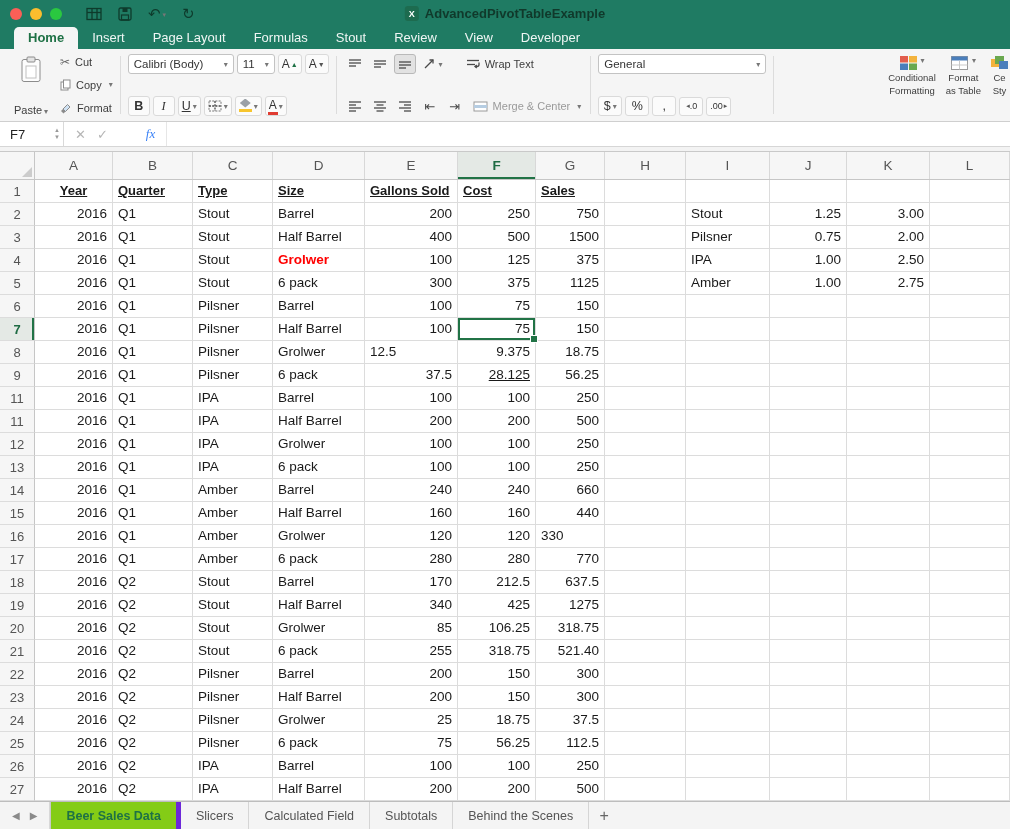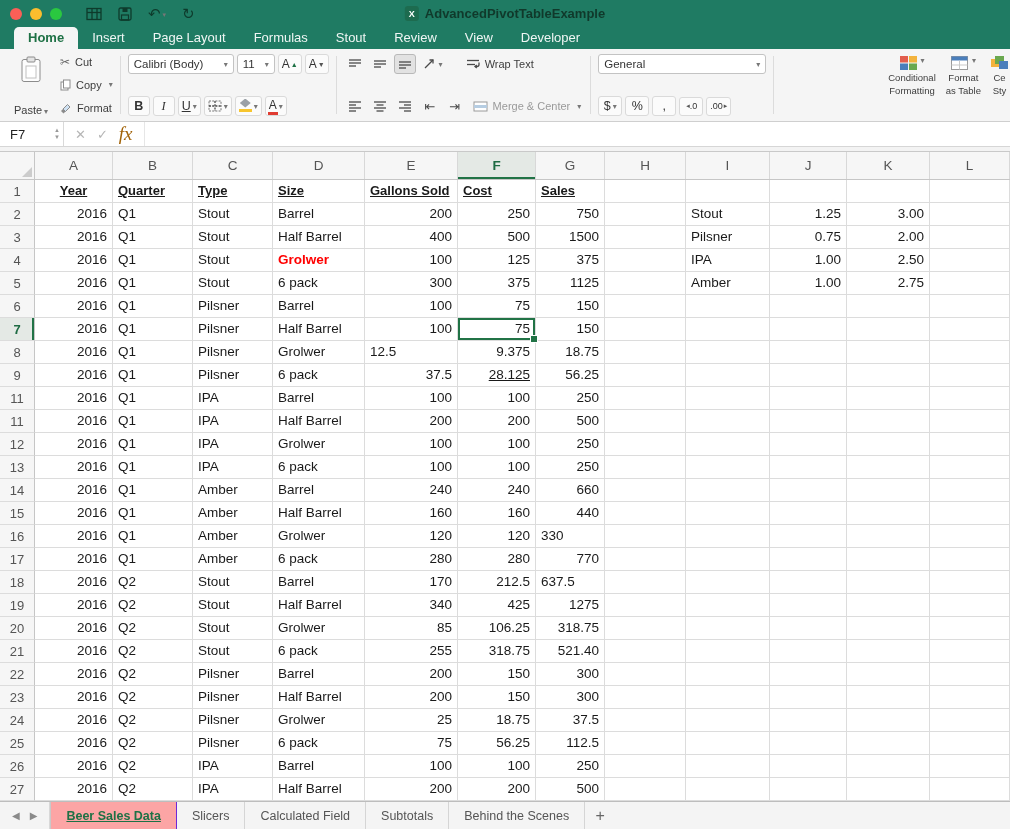--- a/index.html
+++ b/index.html
@@ -61,21 +61,21 @@
   .bigbtn { display: flex; flex-direction: column; align-items: center; gap: 2px; font-size: 9.5px; color: #3d3d3d; line-height: 1.2; text-align: center; padding-top: 2px; }
   .bigbtn .icrow { display: flex; align-items: flex-start; gap: 2px; }
   .g-styles { flex-direction: row; gap: 10px; margin-left: auto; padding-right: 0; }
 
   
   .formulabar { height: 25px; background: #fff; border-bottom: 1px solid #d6d6d6; display: flex; align-items: stretch; font-size: 13px; }
   .namebox { width: 64px; border-right: 1px solid #d9d9d9; display: flex; align-items: center; justify-content: space-between; padding: 0 3px 0 10px; color: #222; }
   .spinner { display: flex; flex-direction: column; font-size: 6px; color: #999; line-height: 1.1; text-align: center; }
   .fb-btns { display: flex; align-items: center; gap: 11px; padding: 0 11px; border-right: 1px solid #e6e6e6; }
   .fb-x, .fb-check { color: #b5b5b5; font-size: 13px; }
-  .fb-fx { font-style: italic; font-family: "Liberation Serif", serif; color: #a16207; font-size: 19px; }
+  .fb-fx { font-style: italic; font-family: "Liberation Serif", serif; color: #3b82f6; font-size: 13px; margin-left: 27px; }
   .fb-input { display: flex; align-items: center; padding-left: 11px; color: #111; font-size: 13px; white-space: nowrap; }
   .fb-gap { height: 5px; background: #f3f3f3; border-bottom: 1px solid #c9c9c9; }
 
   
   .colhdrs { display: flex; height: 28px; background: #f6f6f6; border-bottom: 1px solid #c6c6c6; }
   .corner { width: 35px; flex: none; border-right: 1px solid #c6c6c6; position: relative; background: #f6f6f6; }
   .corner::after { content: ""; position: absolute; right: 2px; bottom: 2px; border-left: 10px solid transparent; border-bottom: 10px solid #cccccc; }
   .col-hdr { flex: none; border-right: 1px solid #d8d8d8; display: flex; align-items: center; justify-content: center; font-size: 13.5px; color: #555; }
   .col-hdr.sel { background: #e4e9e5; color: #1e6b43; font-weight: bold; box-shadow: inset 0 -2px 0 #217346; }
   .grid-row { display: flex; height: 23px; }
@@ -84,21 +84,21 @@
   .cell { flex: none; height: 23px; line-height: 22px; padding: 0 5px; border-right: 1px solid #dcdcdc; border-bottom: 1px solid #dcdcdc; font-size: 13.5px; color: #1a1a1a; background: #fff; white-space: nowrap; overflow: hidden; }
   .cell.hdr-cell { font-weight: bold; text-decoration: underline; font-size: 13px; }
   .cell.red { color: #ff0000; font-weight: bold; }
   .cell.selected { position: relative; z-index: 3; overflow: visible; box-shadow: inset 0 0 0 2px #217346; }
   .cell.selected::after { content: ""; position: absolute; right: -3px; bottom: -3px; width: 6px; height: 6px; background: #217346; border: 1px solid #fff; }
 
   
   .sheetbar { height: 28px; background: #f4f4f4; border-top: 1px solid #bdbdbd; display: flex; align-items: stretch; font-size: 12.5px; color: #555; }
   .sheetnav { display: flex; align-items: center; gap: 10px; padding: 0 12px; color: #8a8a8a; font-size: 10px; border-right: 1px solid #d8d8d8; }
   .sheettab { display: flex; align-items: center; padding: 0 15px; border-right: 1px solid #d5d5d5; color: #555; }
-  .sheettab.active { background: #fca5a5; color: #1e7145; font-weight: bold; border-left: 1px solid #c9c9c9; border-right: 1px solid #6d28d9; text-decoration: underline; }
+  .sheettab.active { background: #84cc16; color: #1e7145; font-weight: bold; border-left: 1px solid #c9c9c9; border-right: 5px solid #6d28d9; }
   .addtab { width: 30px; display: flex; align-items: center; justify-content: center; font-size: 16px; color: #666; }
 </style>
 </head>
 <body>
 
 <div class="app">
 
   <div class="titlebar">
     <div class="lights">
       <span class="light red"></span>
@@ -676,21 +676,21 @@
           <div class="cell" style="width: 80px; text-align: right;"></div>
         </div>
         <div class="grid-row">
           <div class="row-hdr">18</div>
           <div class="cell" style="width: 78px; text-align: right;">2016</div>
           <div class="cell" style="width: 80px; text-align: left;">Q2</div>
           <div class="cell" style="width: 80px; text-align: left;">Stout</div>
           <div class="cell" style="width: 92px; text-align: left;">Barrel</div>
           <div class="cell" style="width: 93px; text-align: right;">170</div>
           <div class="cell" style="width: 78px; text-align: right;">212.5</div>
-          <div class="cell" style="width: 69px; ">637.5</div>
+          <div class="cell" style="width: 69px; text-align: right;">637.5</div>
           <div class="cell" style="width: 81px; text-align: left;"></div>
           <div class="cell" style="width: 84px; text-align: left;"></div>
           <div class="cell" style="width: 77px; text-align: right;"></div>
           <div class="cell" style="width: 83px; text-align: right;"></div>
           <div class="cell" style="width: 80px; text-align: right;"></div>
         </div>
         <div class="grid-row">
           <div class="row-hdr">19</div>
           <div class="cell" style="width: 78px; text-align: right;">2016</div>
           <div class="cell" style="width: 80px; text-align: left;">Q2</div>

